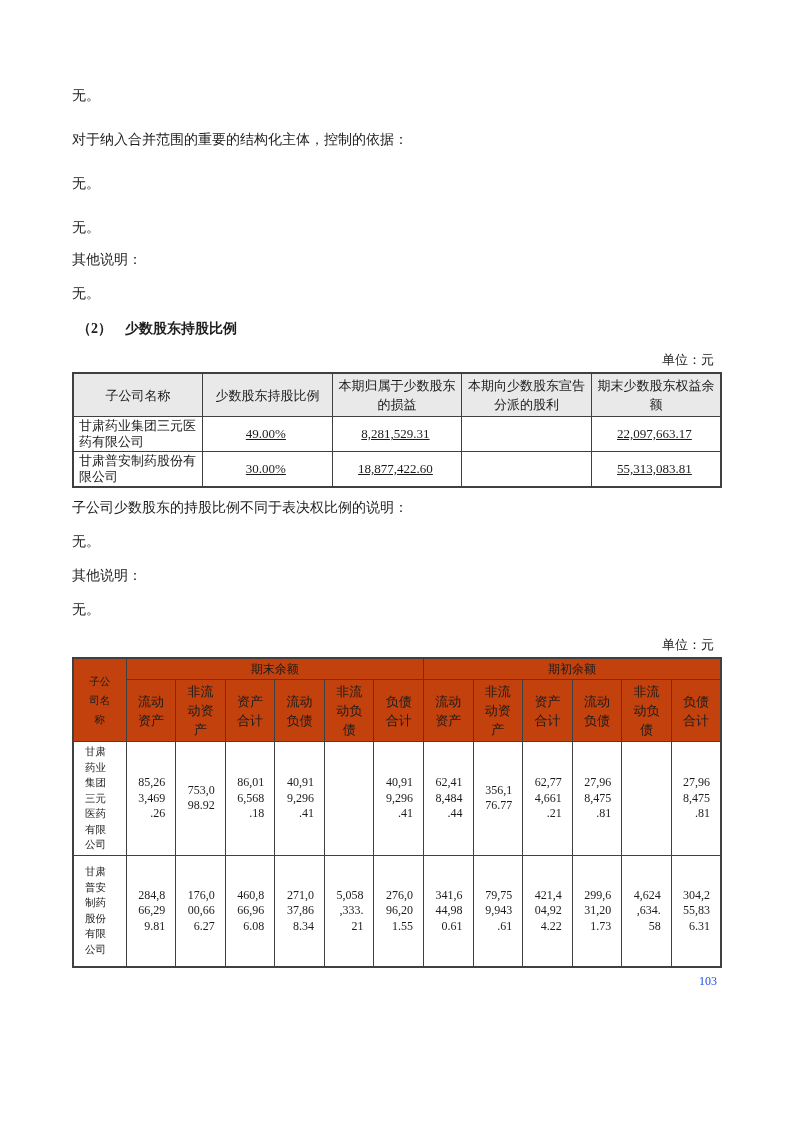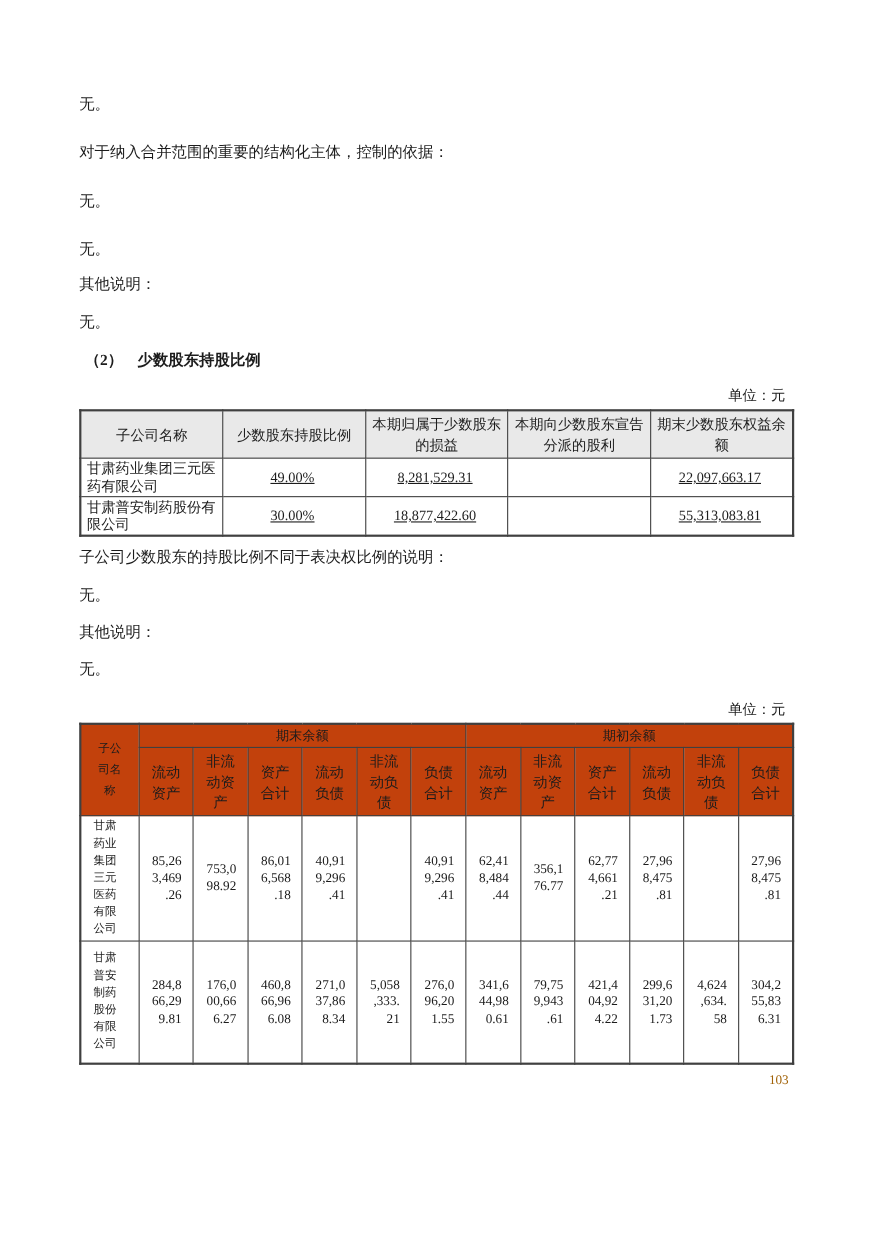--- a/index.html
+++ b/index.html
@@ -50,21 +50,21 @@
   }
   .t2 td.num {
     font-size: 12px; line-height: 15.5px; padding: 2px 10px;
     text-align: right; vertical-align: middle;
     word-break: break-all; line-break: anywhere;
   }
   .note-group .para { margin-bottom: 14px; }
   .note-group .para.first { margin-top: 10px; }
   .note-group .para.last { margin-bottom: 16px; }
 
-  .pagenum { margin-top: 6px; text-align: right; padding-right: 5px; font-size: 12px; color: #a16207; }
+  .pagenum { margin-top: 6px; text-align: right; padding-right: 5px; font-size: 12px; color: #1d4ed8; }
 </style>
 </head>
 <body>
 
 <div class="page">
   <div class="content">
 
     <p class="para">无。</p>
     <p class="para">对于纳入合并范围的重要的结构化主体，控制的依据：</p>
     <p class="para">无。</p>

